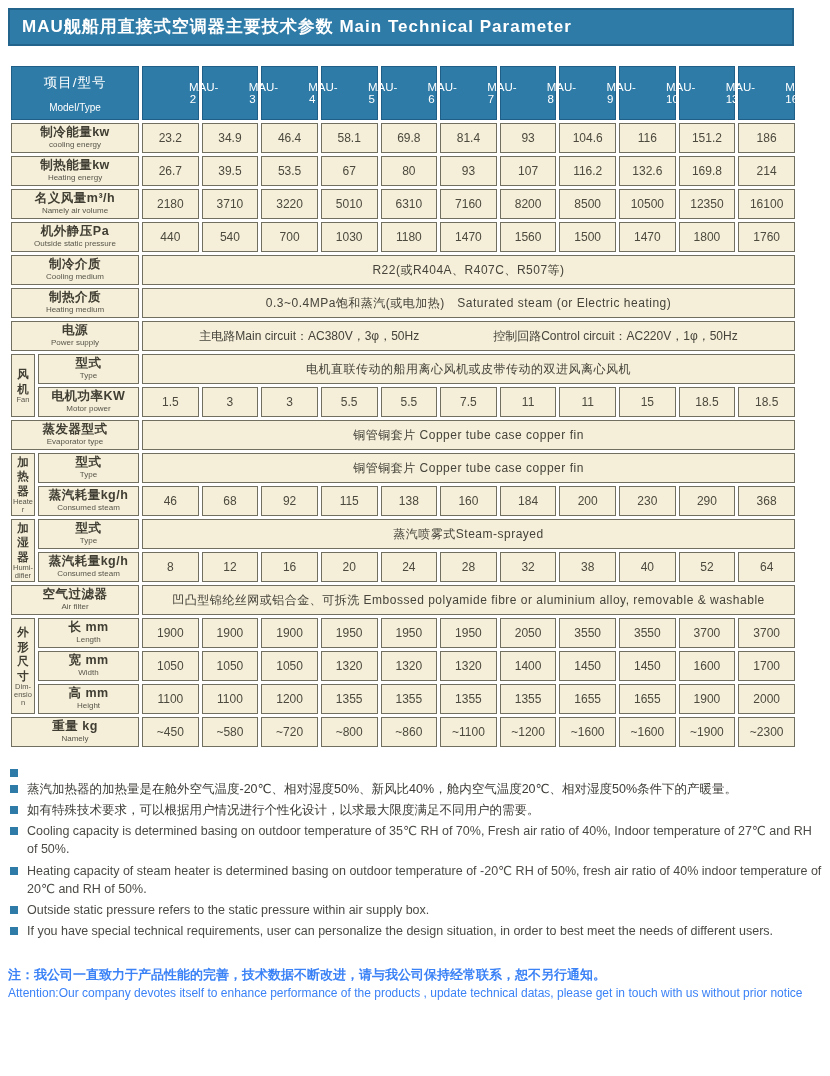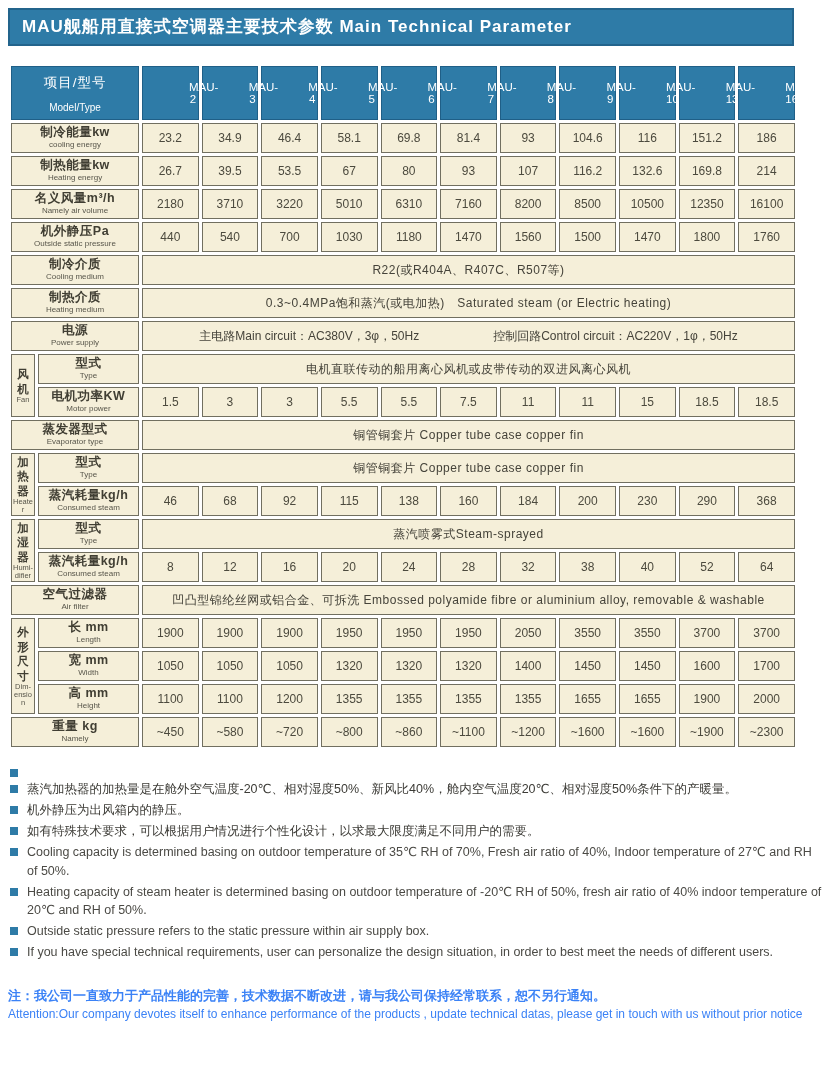--- a/index.html
+++ b/index.html
@@ -388,24 +388,20 @@
 <div class="notes">
     <div class="note-row">
       <span class="bullet"></span>
     </div>
     <div class="note-row">
       <span class="bullet"></span>
       <span class="note-text zh">蒸汽加热器的加热量是在舱外空气温度-20℃、相对湿度50%、新风比40%，舱内空气温度20℃、相对湿度50%条件下的产暖量。</span>
     </div>
     <div class="note-row">
       <span class="bullet"></span>
-      <span class="note-text zh">机外静压为出风箱内的静压。</span>
-    </div>
-    <div class="note-row">
-      <span class="bullet"></span>
       <span class="note-text zh">如有特殊技术要求，可以根据用户情况进行个性化设计，以求最大限度满足不同用户的需要。</span>
     </div>
     <div class="note-row">
       <span class="bullet"></span>
       <span class="note-text en">Cooling capacity is determined basing on outdoor temperature of 35℃ RH of 70%, Fresh air ratio of 40%, Indoor temperature of 27℃ and  RH of 50%.</span>
     </div>
     <div class="note-row">
       <span class="bullet"></span>
       <span class="note-text en">Heating capacity of steam heater is determined basing on outdoor temperature of -20℃ RH of 50%, fresh air ratio of 40% indoor temperature of 20℃ and RH of 50%.</span>
     </div>

